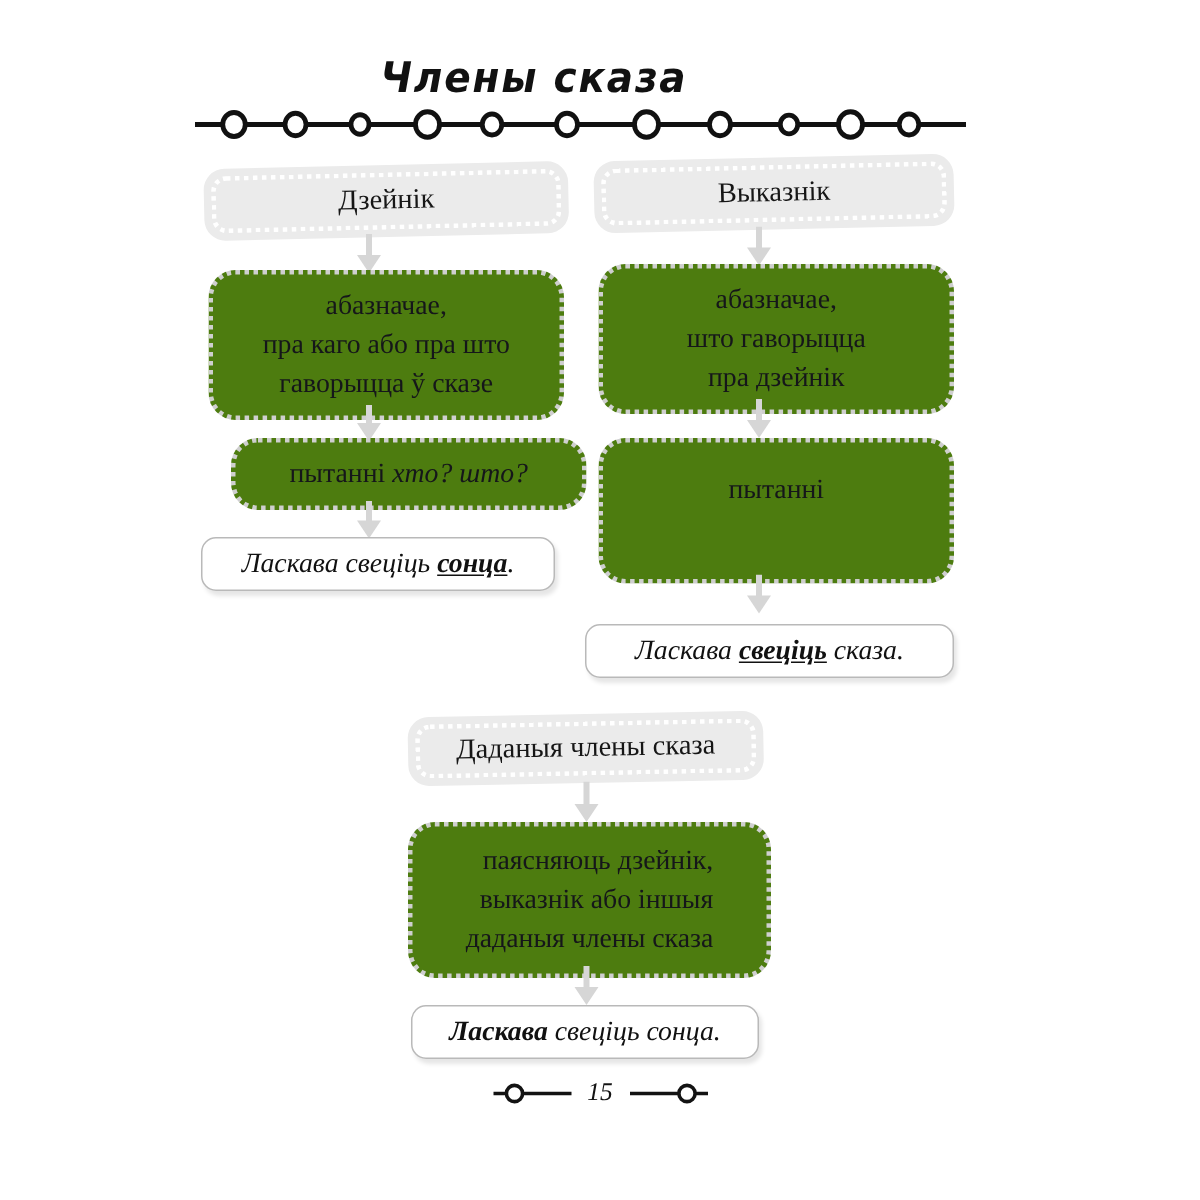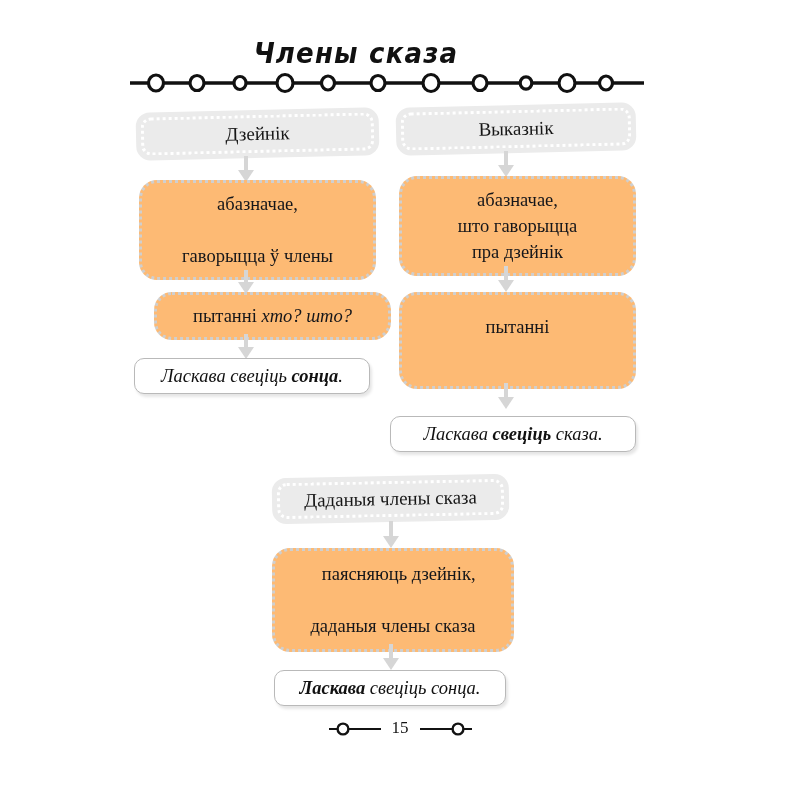--- a/index.html
+++ b/index.html
@@ -82,21 +82,21 @@
   #hdr-subject  { left: 136px; top: 110px; width: 243px; height: 48px; transform: rotate(-1.3deg); }
   #hdr-predicate{ left: 396px; top: 105px; width: 240px; height: 48px; transform: rotate(-1.3deg); }
   #hdr-secondary{ left: 272px; top: 476px; width: 237px; height: 46px; transform: rotate(-1.1deg); }
 
   
   .dotbox {
     position: absolute;
     box-sizing: border-box;
     border: 3px dotted #cfcfcf;
     border-radius: 18px;
-    background: #fdba74;
+    background: #4d7c0f;
     display: flex;
     align-items: center;
     justify-content: center;
     text-align: center;
   }
   .dotbox .dot-text {
     font-size: 18.5px;
     line-height: 1.42;
     color: #15161a;
     padding: 0 10px;
@@ -122,20 +122,21 @@
     justify-content: center;
   }
   .exbox .ex-text {
     font-size: 18.5px;
     font-style: italic;
     color: #111111;
     white-space: nowrap;
   }
   .ex-text .hl {
     font-weight: 700;
+    text-decoration: underline;
     text-underline-offset: 2px;
   }
   .ex-text .hlb {
     font-weight: 700;
   }
 
   #ex-subject   { left: 134px; top: 358px; width: 236px; height: 36px; }
   #ex-predicate { left: 390px; top: 416px; width: 246px; height: 36px; }
   #ex-secondary { left: 274px; top: 670px; width: 232px; height: 36px; }
 
@@ -155,20 +156,21 @@
     align-items: center;
     justify-content: center;
     gap: 0px;
   }
   .footer .pgnum {
     font-size: 17px;
     color: #131313;
     padding: 0 9px;
     position: relative;
     top: -1px;
+    font-style: italic;
   }
 </style>
 </head>
 <body>
 
 <div class="page">
 
   <div class="title-wrap">
     <span class="title-text">Члены сказа</span>
   </div>
@@ -196,22 +198,22 @@
   </div>
 
   <svg class="conn" style="left:237px; top:156px; width:18px; height:28px;" viewBox="0 0 18 28">
     <line x1="9" y1="0" x2="9" y2="16" stroke="#d6d6d6" stroke-width="4"></line>
     <polygon points="1,14 17,14 9,26" fill="#d6d6d6"></polygon>
   </svg>
 
   <div class="dotbox" id="def-subject">
     <div class="dot-text">
       <span>абазначае,</span><br>
-      <br>
-      <span>гаворыцца ў члены</span>
+      <span>пра каго або пра што</span><br>
+      <span>гаворыцца ў сказе</span>
     </div>
   </div>
 
   <svg class="conn" style="left:237px; top:270px; width:18px; height:26px;" viewBox="0 0 18 26">
     <line x1="9" y1="0" x2="9" y2="14" stroke="#d6d6d6" stroke-width="4"></line>
     <polygon points="1,12 17,12 9,24" fill="#d6d6d6"></polygon>
   </svg>
 
   <div class="dotbox" id="q-subject">
     <div class="dot-text">
@@ -278,21 +280,21 @@
   </div>
 
   <svg class="conn" style="left:382px; top:521px; width:18px; height:29px;" viewBox="0 0 18 29">
     <line x1="9" y1="0" x2="9" y2="17" stroke="#d6d6d6" stroke-width="4"></line>
     <polygon points="1,15 17,15 9,27" fill="#d6d6d6"></polygon>
   </svg>
 
   <div class="dotbox" id="def-secondary">
     <div class="dot-text">
       <span>паясняюць дзейнік,</span><br>
-      <br>
+      <span>выказнік або іншыя</span><br>
       <span>даданыя члены сказа</span>
     </div>
   </div>
 
   <svg class="conn" style="left:382px; top:644px; width:18px; height:28px;" viewBox="0 0 18 28">
     <line x1="9" y1="0" x2="9" y2="16" stroke="#d6d6d6" stroke-width="4"></line>
     <polygon points="1,14 17,14 9,26" fill="#d6d6d6"></polygon>
   </svg>
 
   <div class="exbox" id="ex-secondary">

